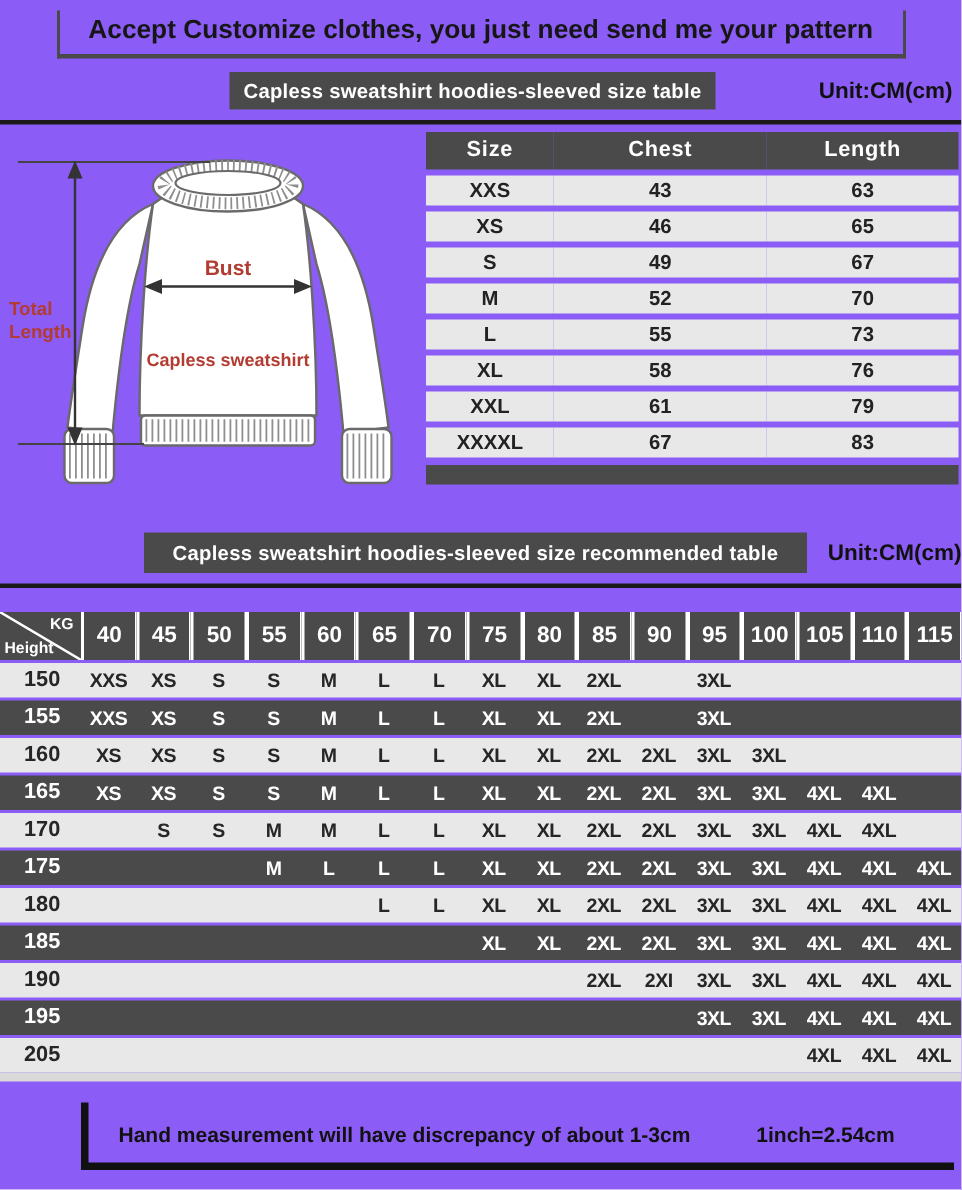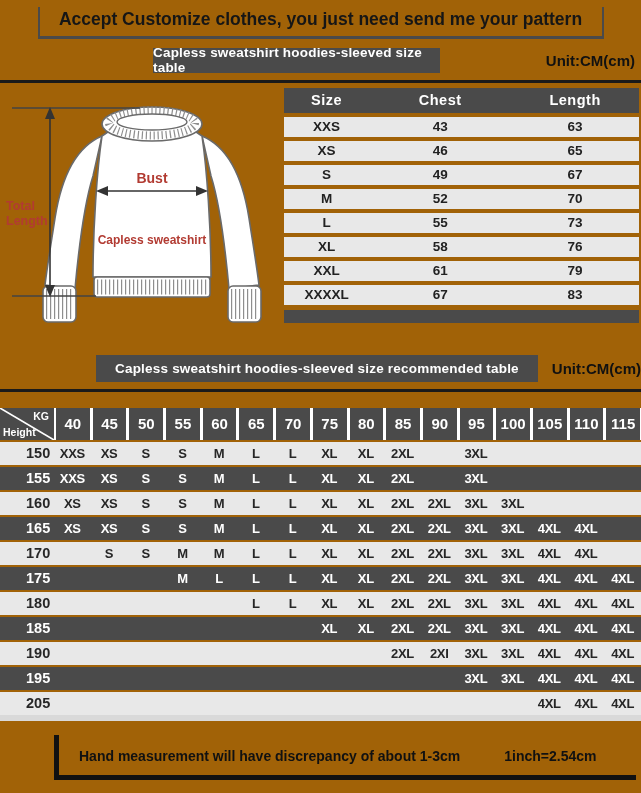--- a/index.html
+++ b/index.html
@@ -1,38 +1,38 @@
 <!DOCTYPE html>
 <html><head>
 <meta charset="utf-8">
 <style>
   * { margin:0; padding:0; box-sizing:border-box; }
   html,body { background:#ffffff; }
   .page {
     position:relative; width:641px; height:793px; margin:0 auto;
-    background:#a16207; overflow:hidden;
+    background:#8b5cf6; overflow:hidden;
     font-family:"Liberation Sans","DejaVu Sans",sans-serif;
     font-weight:bold; color:#1d1d1d;
   }
   
   .banner {
     width:566px; margin:7px auto 0; text-align:center;
     border-left:2px solid #4a4a4a; border-right:2px solid #4a4a4a; border-bottom:3px solid #4a4a4a;
     padding:1px 0 5px; font-size:17.5px; line-height:1.3; color:#161616;
   }
   
   .bar-row { display:flex; align-items:center; }
   .bar-row.first { margin-top:9px; }
   .bar-row.second { margin-top:13px; }
   .dark-bar {
     background:#4a4a4a; color:#fff; height:25px;
     display:flex; align-items:center; justify-content:center;
     font-size:13.5px; letter-spacing:.2px;
   }
-  .bar-row.first .dark-bar { margin-left:153px; width:287px; }
+  .bar-row.first .dark-bar { margin-left:153px; width:324px; }
   .bar-row.second .dark-bar { margin-left:96px; width:442px; height:27px; }
   .unit { font-size:15px; color:#111; }
   .bar-row.first .unit { margin-left:auto; margin-right:6px; }
   .bar-row.second .unit { margin-left:14px; }
   .rule { border:none; border-top:3px solid #1a1a1a; }
   .rule.r1 { margin-top:7px; }
   .rule.r2 { margin-top:7px; }
   
   .main-row { display:flex; margin-top:5px; height:254px; }
   .diagram { width:268px; height:252px; flex:none; }
@@ -57,21 +57,21 @@
   .mx-corner .kg { position:absolute; top:2px; right:5px; font-size:10.5px; }
   .mx-corner .ht { position:absolute; bottom:2px; left:3px; font-size:10.5px; }
   .mx-h {
     background:#4a4a4a; color:#fff; font-size:15px;
     display:flex; align-items:center; justify-content:center;
     border-left:2px solid #fff; border-right:1px solid #fff;
   }
   .mx-row { height:23px; margin-top:2px; }
   .mx-row.lt { background:#e8e8e8; color:#262626; }
   .mx-row.dk { background:#4a4a4a; color:#ffffff; }
-  .mx-height { font-size:14.5px; padding-left:26px; display:flex; align-items:center; }
+  .mx-height { font-size:14.5px; padding-left:16px; display:flex; align-items:center; }
   .mx-c { font-size:13px; display:flex; align-items:center; justify-content:center; letter-spacing:-.3px; }
   
   .gray-strip { height:6px; background:#d9d9d9; margin-top:0; }
   .note-box {
     margin:14px 4px 0 54px; width:582px;
     border-left:5px solid #111; border-bottom:5px solid #111;
     padding:13px 0 11px 20px; display:flex; align-items:baseline;
   }
   .note-box .note { font-size:14px; color:#111; }
   .note-box .conv { font-size:14px; color:#111; margin-left:44px; }

